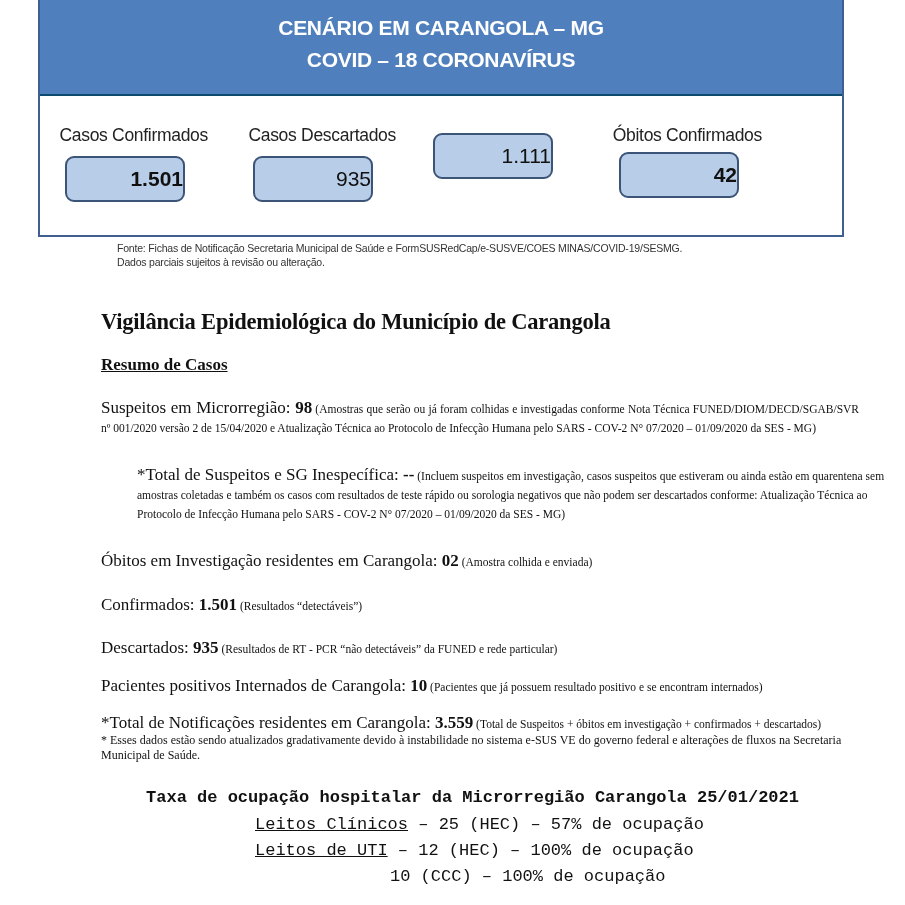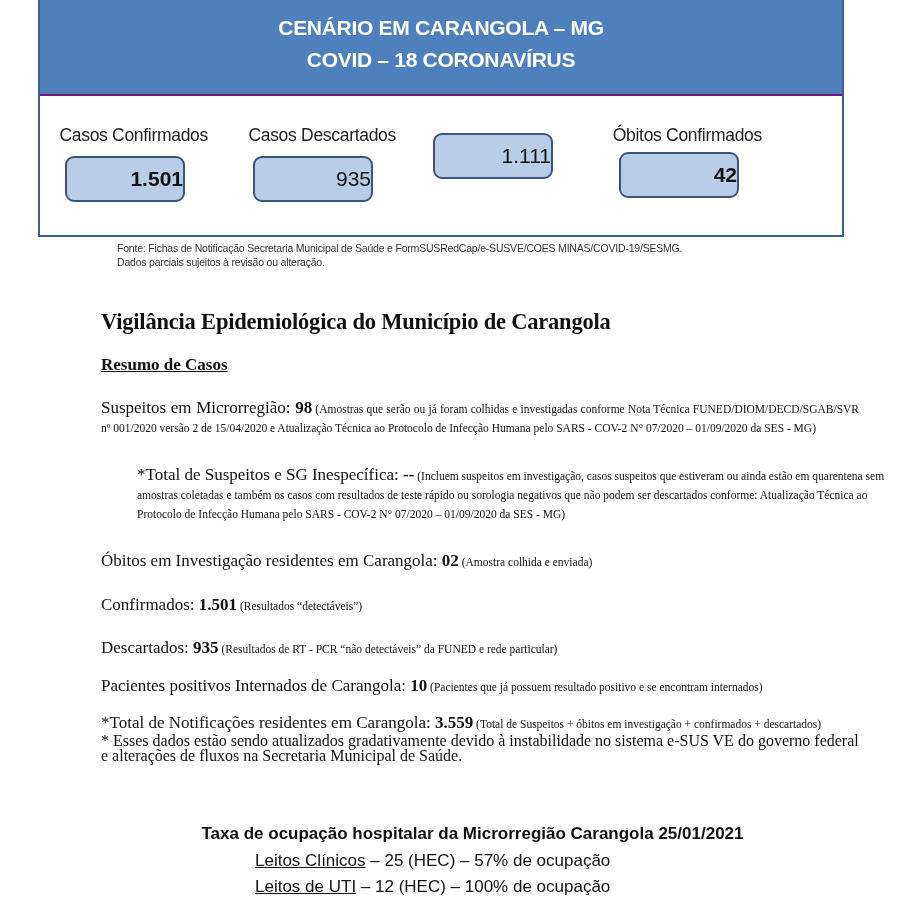--- a/index.html
+++ b/index.html
@@ -1,33 +1,33 @@
 <!DOCTYPE html>
 <html><head>
 <meta charset="utf-8">
 <style>
   html, body { margin:0; padding:0; background:#ffffff; }
   body { width:905px; height:905px; overflow:hidden; position:relative; font-family:"Liberation Serif", serif; color:#111; }
   .panel { position:absolute; left:38px; top:0; width:806px; height:237px; border:2px solid #3e5f8f; border-top:none; box-sizing:border-box; background:#fff; }
-  .banner { position:absolute; left:0; top:0; right:0; height:96px; background:#4f80bd; border-bottom:2px solid #701a75; text-align:center; color:#fff; font-family:"Liberation Sans", sans-serif; font-weight:bold; font-size:21px; line-height:32px; padding-top:12px; box-sizing:border-box; letter-spacing:-0.3px; }
+  .banner { position:absolute; left:0; top:0; right:0; height:96px; background:#4f80bd; border-bottom:2px solid #0c4a6e; text-align:center; color:#fff; font-family:"Liberation Sans", sans-serif; font-weight:bold; font-size:21px; line-height:32px; padding-top:12px; box-sizing:border-box; letter-spacing:-0.3px; }
   .stat { position:absolute; top:125px; text-align:right; font-family:"Liberation Sans", sans-serif; }
   .stat .lbl { font-size:17.5px; color:#222; white-space:nowrap; letter-spacing:-0.3px; }
   .stat .box { margin:10px auto 0; width:120px; height:46px; background:#b8cde7; border:2px solid #3b5478; border-radius:9px; box-sizing:border-box; font-size:21px; line-height:42px; color:#111; }
   .s1 { left:42px; width:166px; } .s1 .box { font-weight:bold; }
   .s2 { left:230px; width:166px; }
   .s3 { left:410px; width:166px; } .s3 .box { margin-top:8px; }
   .s4 { left:596px; width:166px; } .s4 .box { font-weight:bold; margin-top:6px; }
   .fonte { position:absolute; left:117px; top:241px; font-family:"Liberation Sans", sans-serif; font-size:10.5px; line-height:14px; color:#333; letter-spacing:-0.2px; }
   .h1 { position:absolute; left:101px; top:309px; font-size:22.5px; font-weight:bold; letter-spacing:-0.2px; }
   .h2 { position:absolute; left:101px; top:355px; font-size:17px; font-weight:bold; text-decoration:underline; }
   .para { position:absolute; left:101px; width:758px; font-size:17px; line-height:17px; }
   .para small { font-size:11.5px; }
   .para .note { font-size:11.5px; line-height:15px; }
   .just { text-align:justify; }
-  .taxa { position:absolute; left:0; width:905px; top:824px; font-family:Liberation Sans, sans-serif; font-size:17px; }
+  .taxa { position:absolute; left:0; width:905px; top:788px; font-family:Liberation Mono, monospace; font-size:17px; }
   .taxa .title { text-align:center; font-weight:bold; margin-left:40px; }
   .taxa .row { position:absolute; white-space:nowrap; }
   u { text-decoration:underline; }
 </style>
 </head>
 <body>
 
 <div class="panel">
   <div class="banner">
     <div>CENÁRIO EM CARANGOLA – MG</div>
@@ -78,21 +78,21 @@
 <div class="para" style="top:639px;">
   <span>Descartados: </span><b>935</b><small> (Resultados de RT - PCR “não detectáveis” da FUNED e rede particular)</small>
 </div>
 
 <div class="para" style="top:677px;">
   <span>Pacientes positivos Internados de Carangola: </span><b>10</b><small> (Pacientes que já possuem resultado positivo e se encontram internados)</small>
 </div>
 
 <div class="para" style="top:714px;">
   <span>*Total de Notificações residentes em Carangola: </span><b>3.559</b><small> (Total de Suspeitos + óbitos em investigação + confirmados + descartados)</small>
-  <div class="note" style="font-size:16px;font-family:Liberation Serif, serif;">* Esses dados estão sendo atualizados gradativamente devido à instabilidade no sistema e-SUS VE do governo federal e alterações de fluxos na Secretaria Municipal de Saúde.</div>
+  <div class="note" style="font-size:12px;font-family:Liberation Serif, serif;">* Esses dados estão sendo atualizados gradativamente devido à instabilidade no sistema e-SUS VE do governo federal e alterações de fluxos na Secretaria Municipal de Saúde.</div>
 </div>
 
 <div class="taxa">
   <div class="title">Taxa de ocupação hospitalar da Microrregião Carangola 25/01/2021</div>
   <div class="row" style="left:255px; top:27px;">
     <u>Leitos Clínicos</u><span> – 25 (HEC) – 57% de ocupação</span>
   </div>
   <div class="row" style="left:255px; top:53px;text-align:right;">
     <u>Leitos de UTI</u><span> – 12 (HEC) – 100% de ocupação</span>
   </div>

